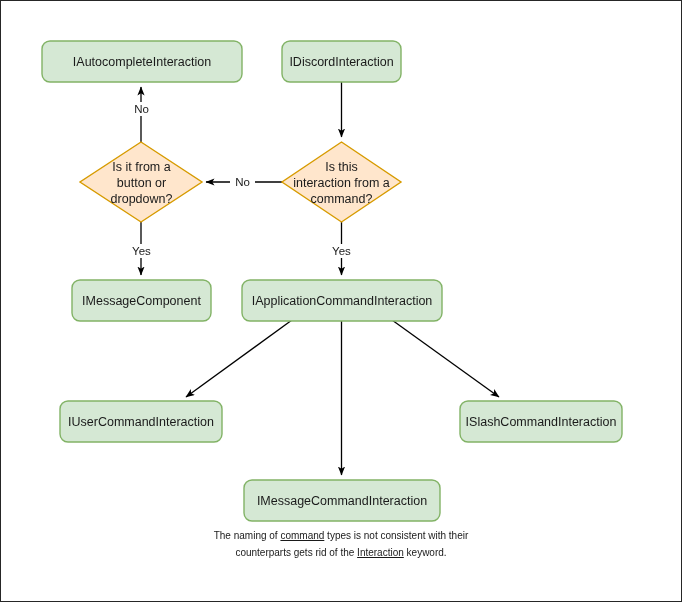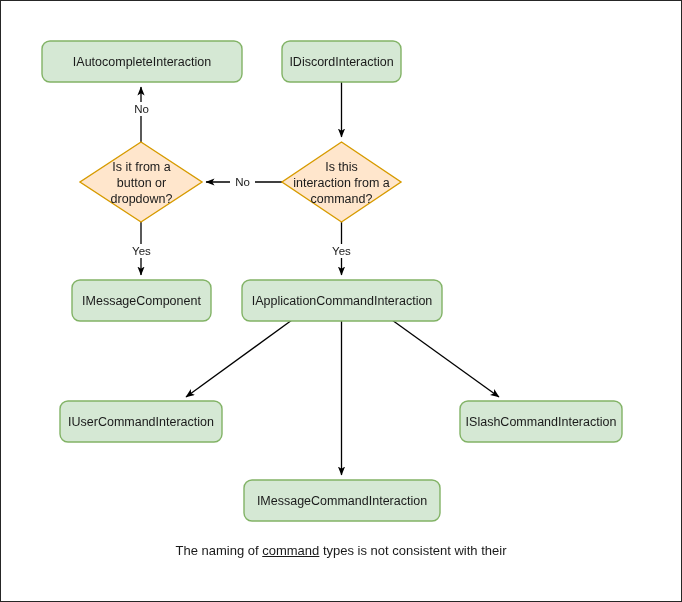--- a/index.html
+++ b/index.html
@@ -63,24 +63,24 @@
     text-anchor: middle;
     dominant-baseline: middle;
   }
   .edge-label-bg {
     fill: #ffffff;
   }
   .caption {
     position: absolute;
     left: 0;
     right: 0;
-    top: 541px;
+    top: 526px;
     text-align: center;
     font-family: "Liberation Sans", sans-serif;
-    font-size: 13px;
+    font-size: 10px;
     line-height: 17px;
     color: #1a1a1a;
   }
   .caption b { font-weight: bold; }
   .caption u { text-decoration: underline; }
 </style>
 </head>
 <body>
 
 <div id="canvas">
@@ -177,15 +177,16 @@
     </g>
 
     <g>
       <rect class="node-box" x="459" y="400" width="162" height="41" rx="8" ry="8"></rect>
       <text class="node-label" x="540" y="421.5">ISlashCommandInteraction</text>
     </g>
   </svg>
 
   <div class="caption">
     <div><span>The naming of </span><u>command</u><span> types is not consistent with their</span></div>
+    <div><span>counterparts gets rid of the </span><u>Interaction</u><span> keyword.</span></div>
   </div>
 
 </div>
 
 </body></html>

